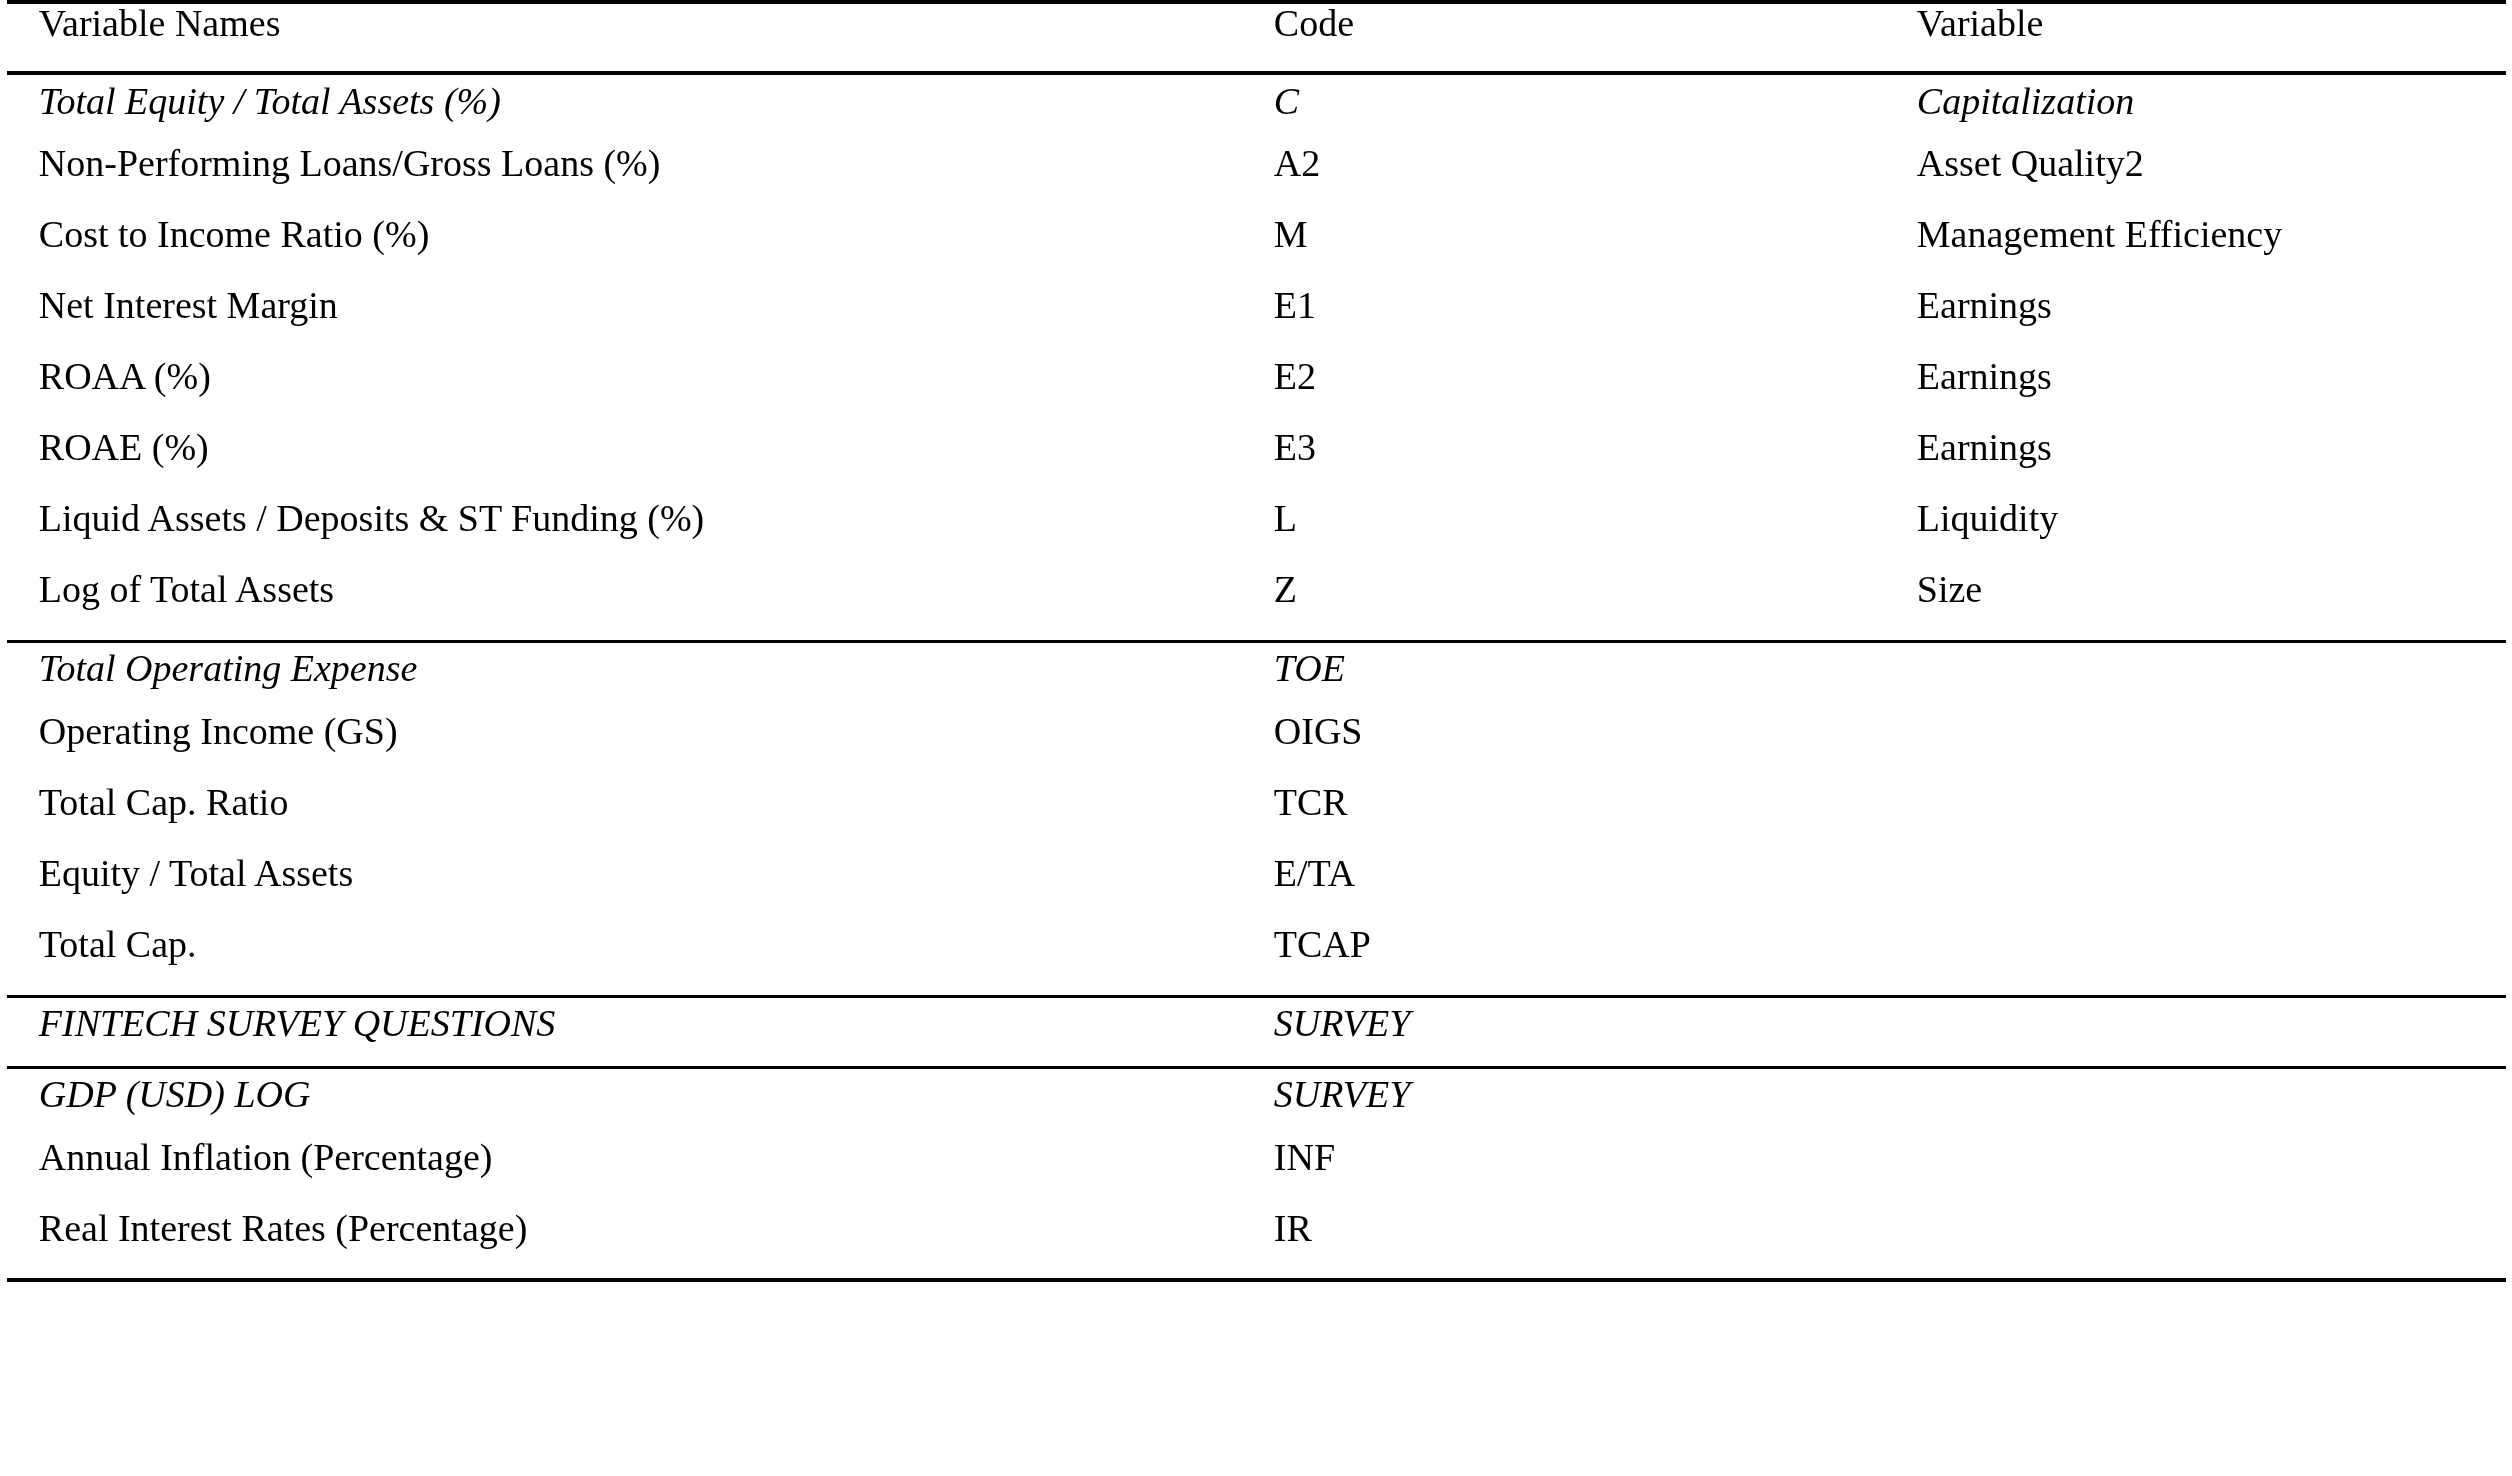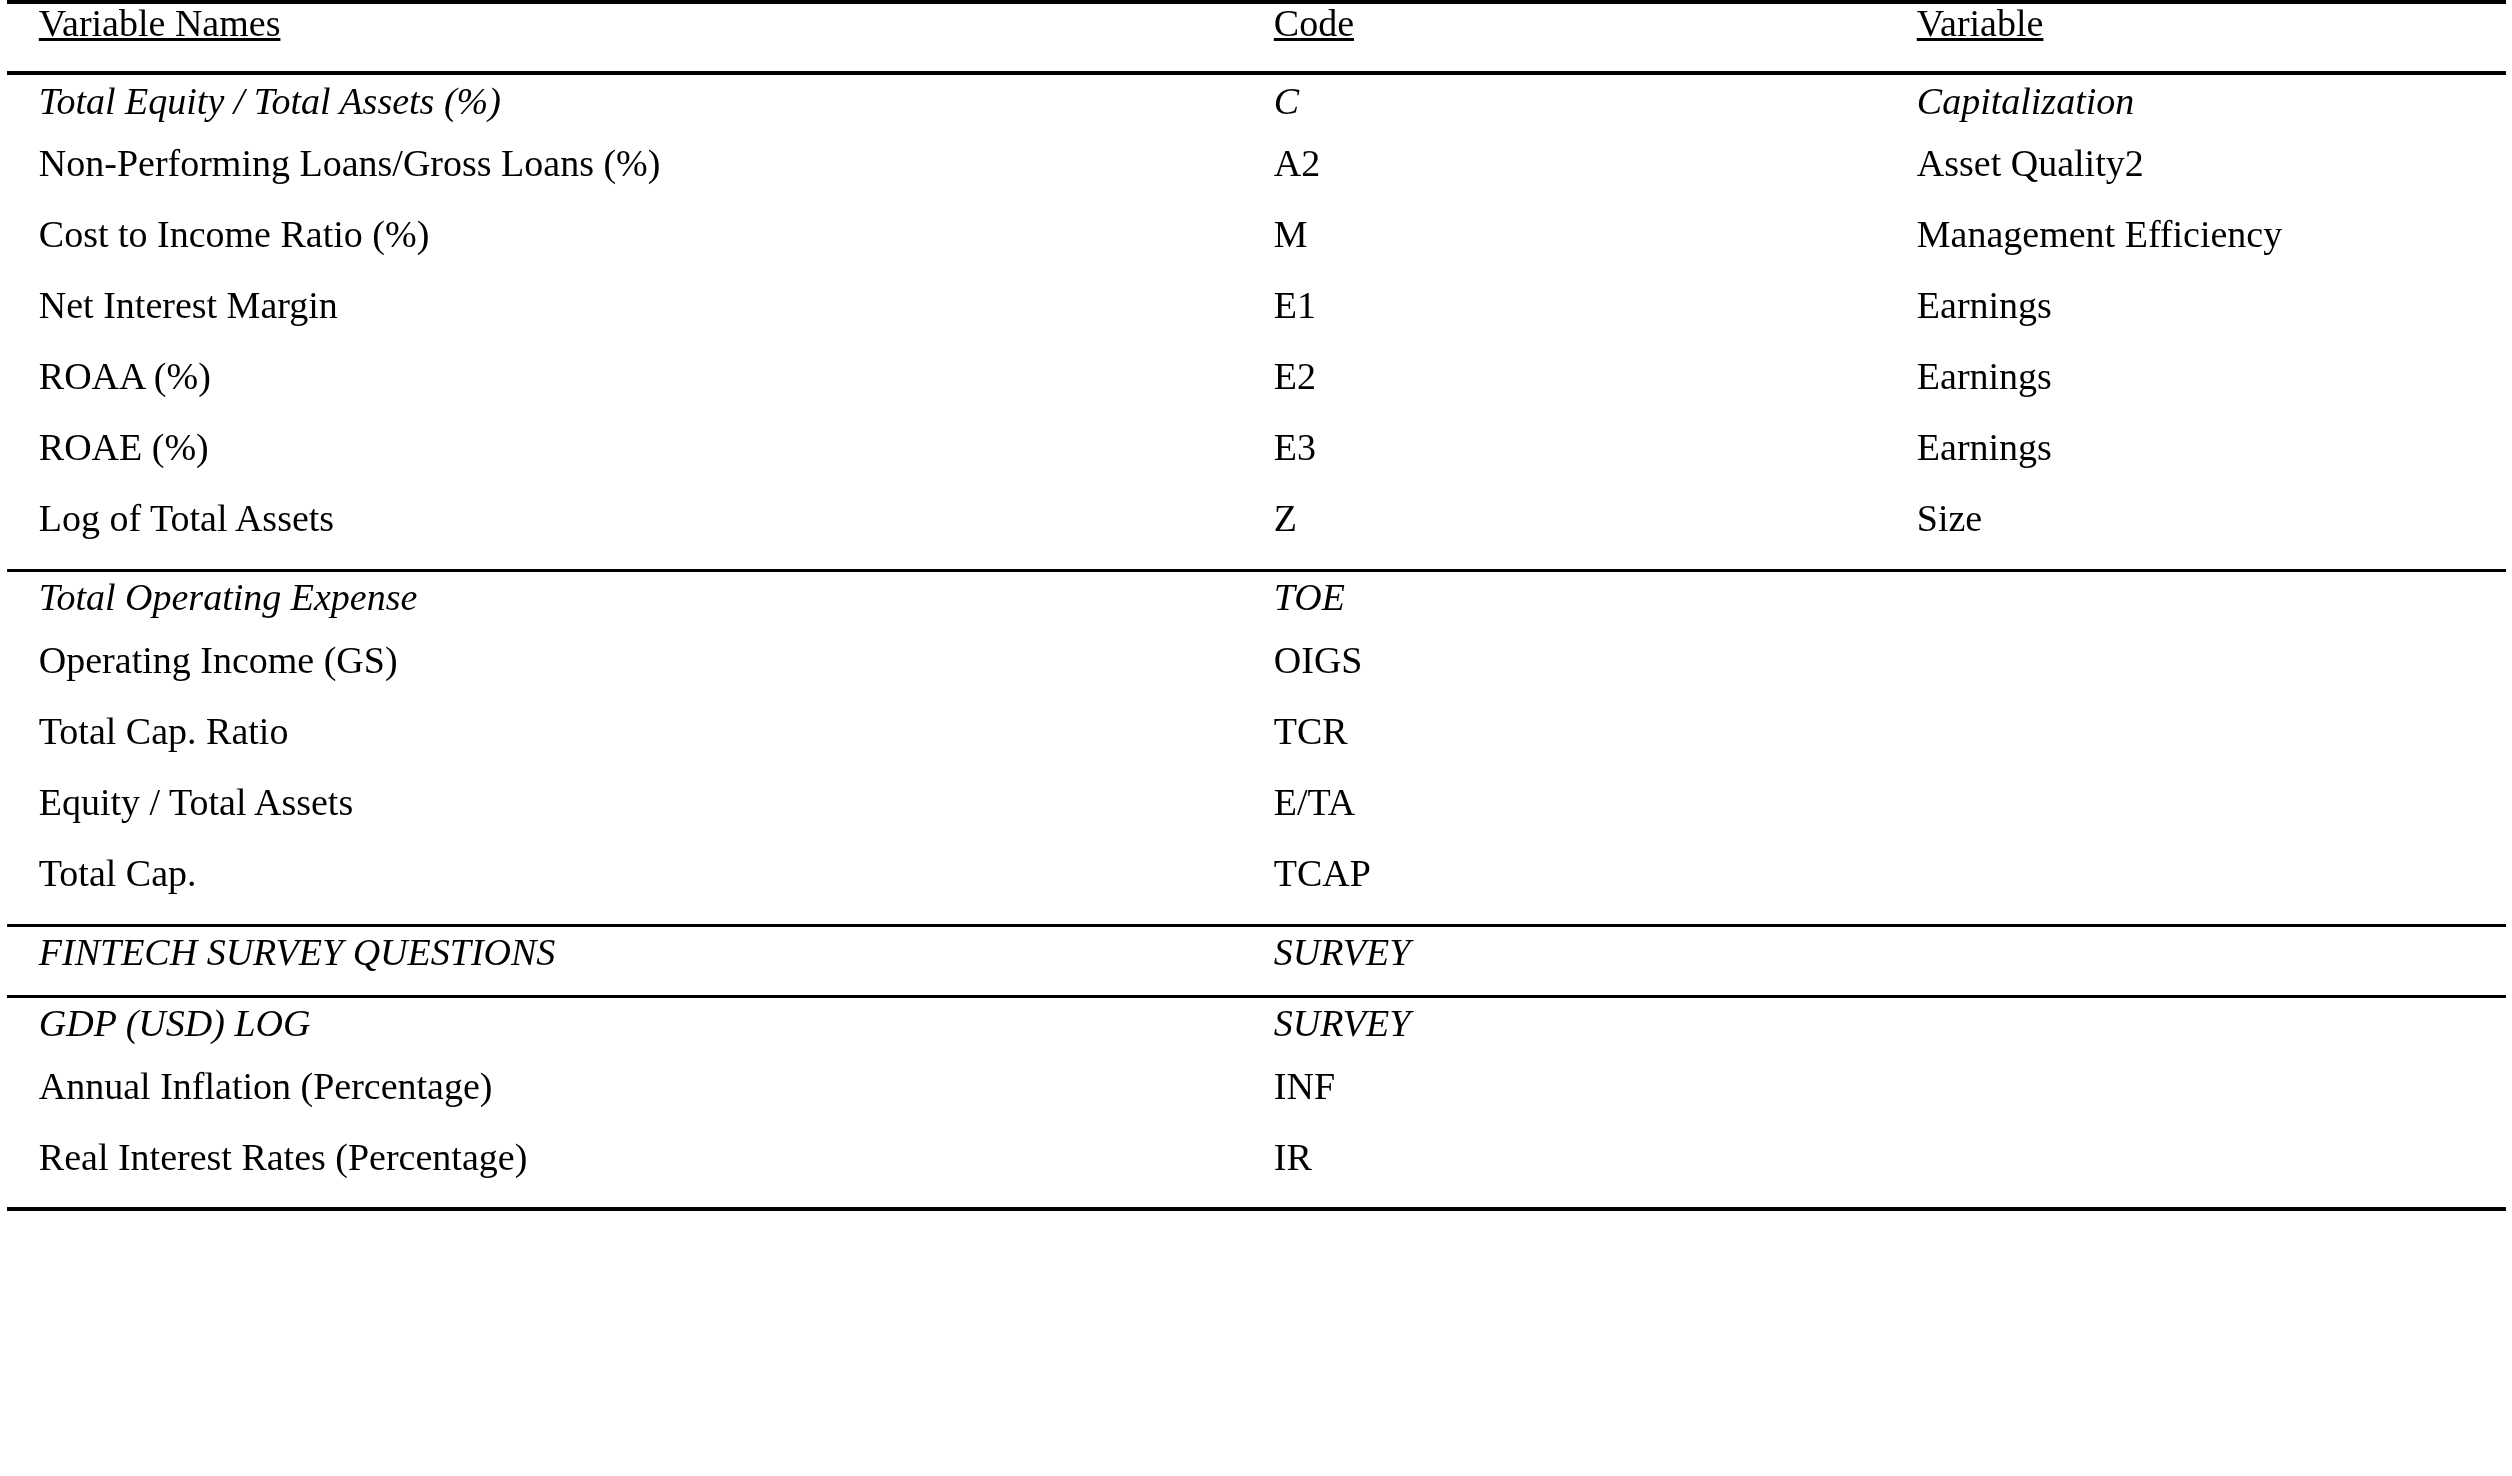--- a/index.html
+++ b/index.html
@@ -49,21 +49,20 @@
 
   
   tr.rule-top > * { border-top: 4.7px solid #000; }
   tr.rule-head > * { border-bottom: 4px solid #000; }
   tr.rule-mid > * { border-bottom: 3.4px solid #000; }
   tr.rule-bottom > * { border-bottom: 4.7px solid #000; }
 
   thead th {
     height: 66px;
     padding-top: 4px;
-    text-decoration: underline;
   }
 
   tbody td {
     padding-top: 1.4px;
   }
 
   
   tr.block-start td { padding-top: 6.8px; font-style: italic; }
 
   .empty-cell { display: inline-block; min-height: 0.7px; }
@@ -109,20 +108,25 @@
         <tr>
           <td>ROAA (%)</td>
           <td>E2</td>
           <td>Earnings</td>
         </tr>
         <tr>
           <td>ROAE (%)</td>
           <td>E3</td>
           <td>Earnings</td>
         </tr>
+        <tr>
+          <td>Liquid Assets / Deposits &amp; ST Funding (%)</td>
+          <td>L</td>
+          <td>Liquidity</td>
+        </tr>
         <tr class="rule-mid">
           <td>Log of Total Assets</td>
           <td>Z</td>
           <td>Size</td>
         </tr>
         <tr class="block-start">
           <td>Total Operating Expense</td>
           <td>TOE</td>
           <td><span class="empty-cell">&nbsp;</span></td>
         </tr>

